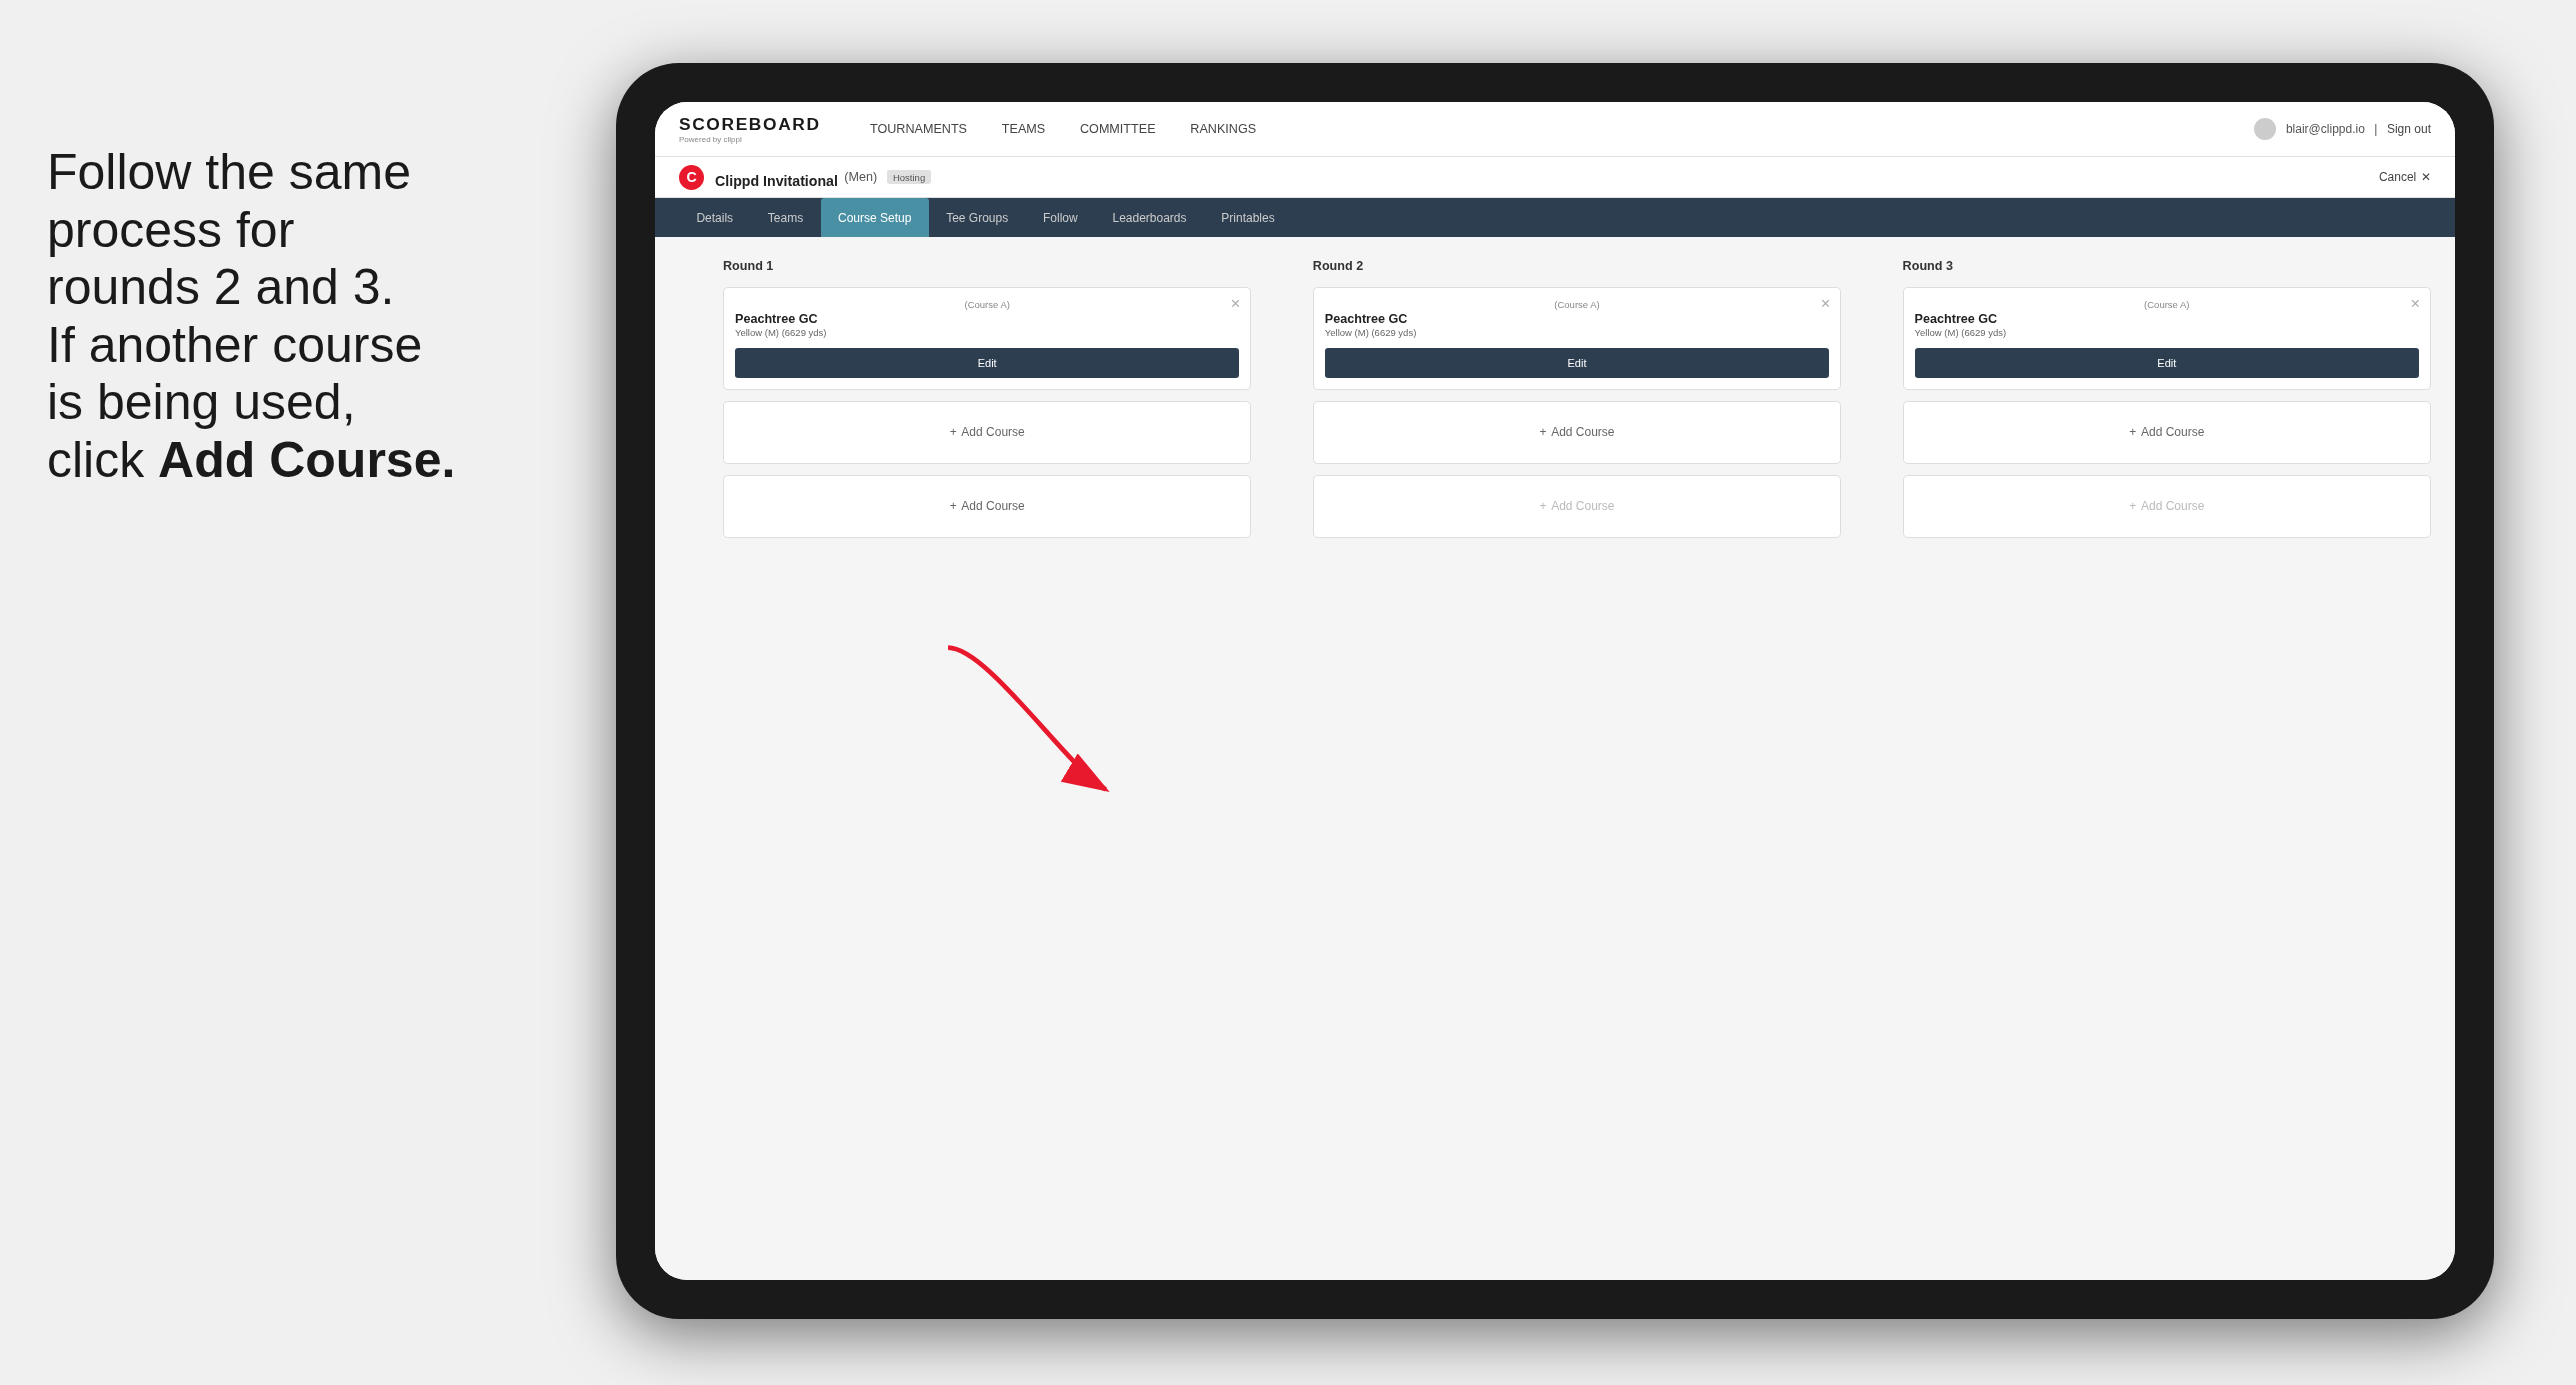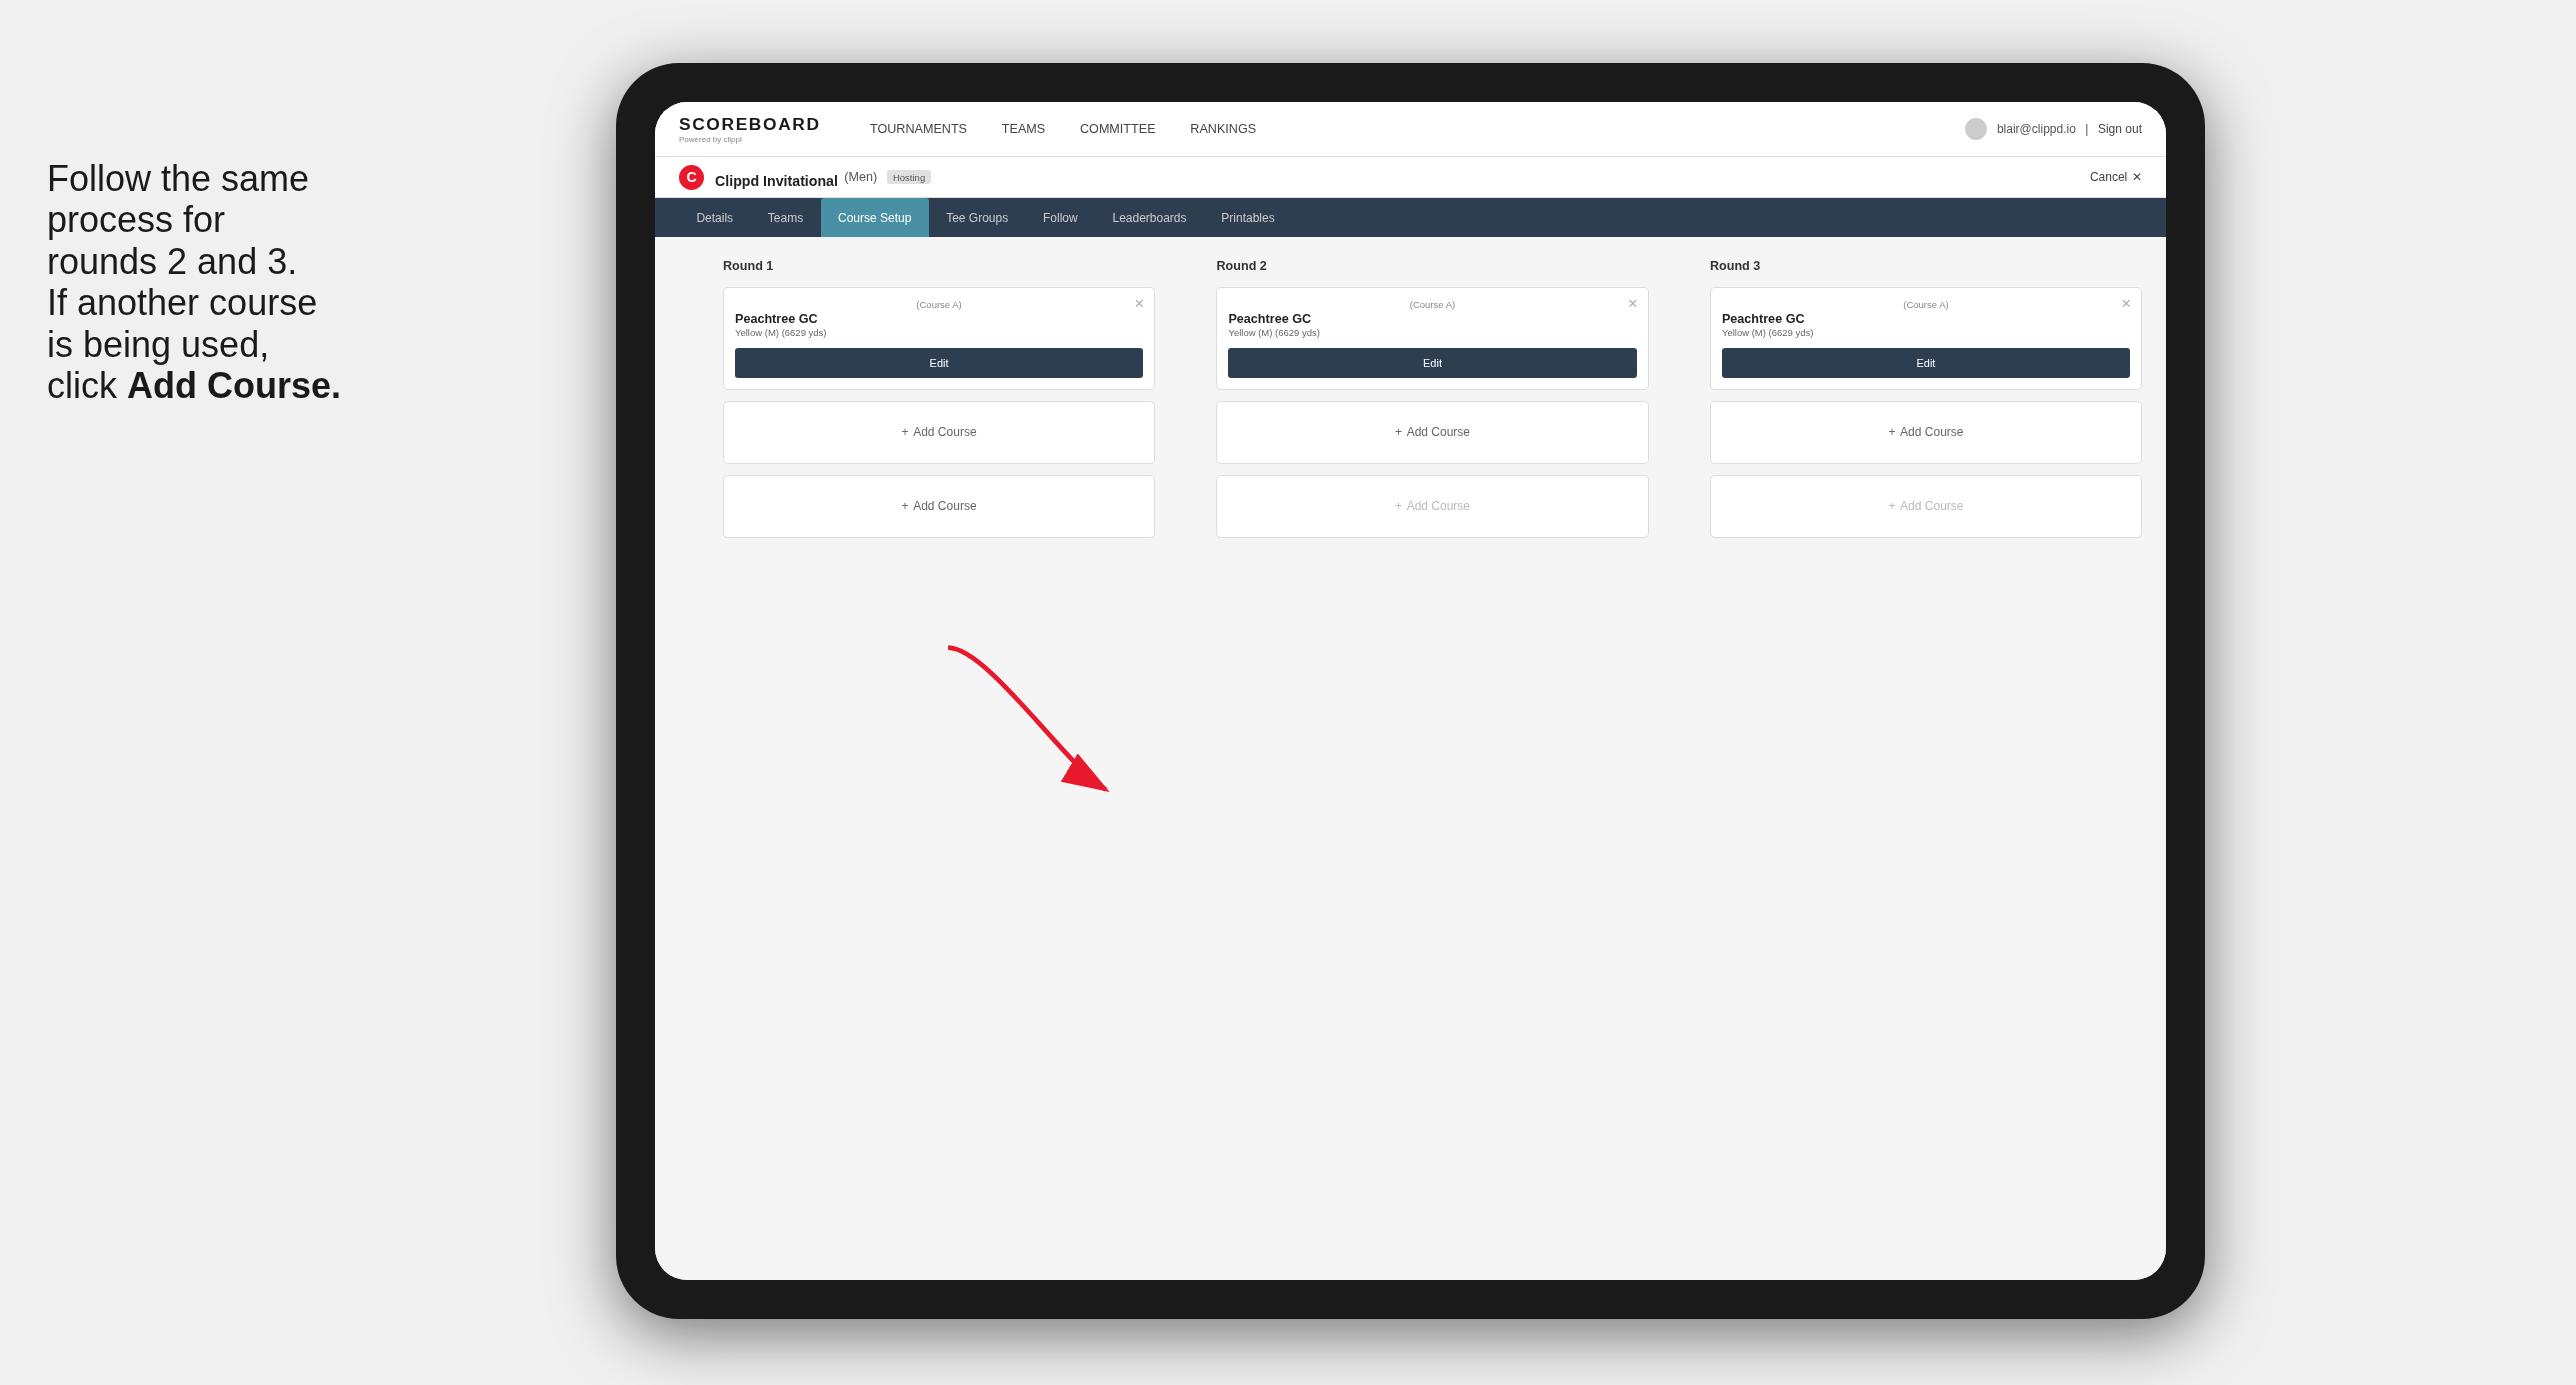--- a/index.html
+++ b/index.html
@@ -9,37 +9,37 @@
       width: 2576px;
       height: 1386px;
       position: relative;
       overflow: hidden;
     }
 
     
     .instruction-text {
       position: absolute;
       left: 0;
-      top: 126px;
+      top: 112px;
       width: 569px;
-      font-size: 36px;
+      font-size: 50px;
       line-height: 1.15;
       color: #1a1a1a;
       padding: 32px 47px;
     }
     .instruction-text strong {
       font-weight: 900;
     }
 
     
     .tablet {
       position: absolute;
       left: 616px;
       top: 63px;
-      width: 1589px;
+      width: 1878px;
       height: 1256px;
       background: #1a1a1a;
       border-radius: 63px;
       padding: 39px;
       box-shadow: 0 16px 63px rgba(0,0,0,0.5);
     }
 
     .tablet-screen {
       width: 100%;
       height: 100%;

